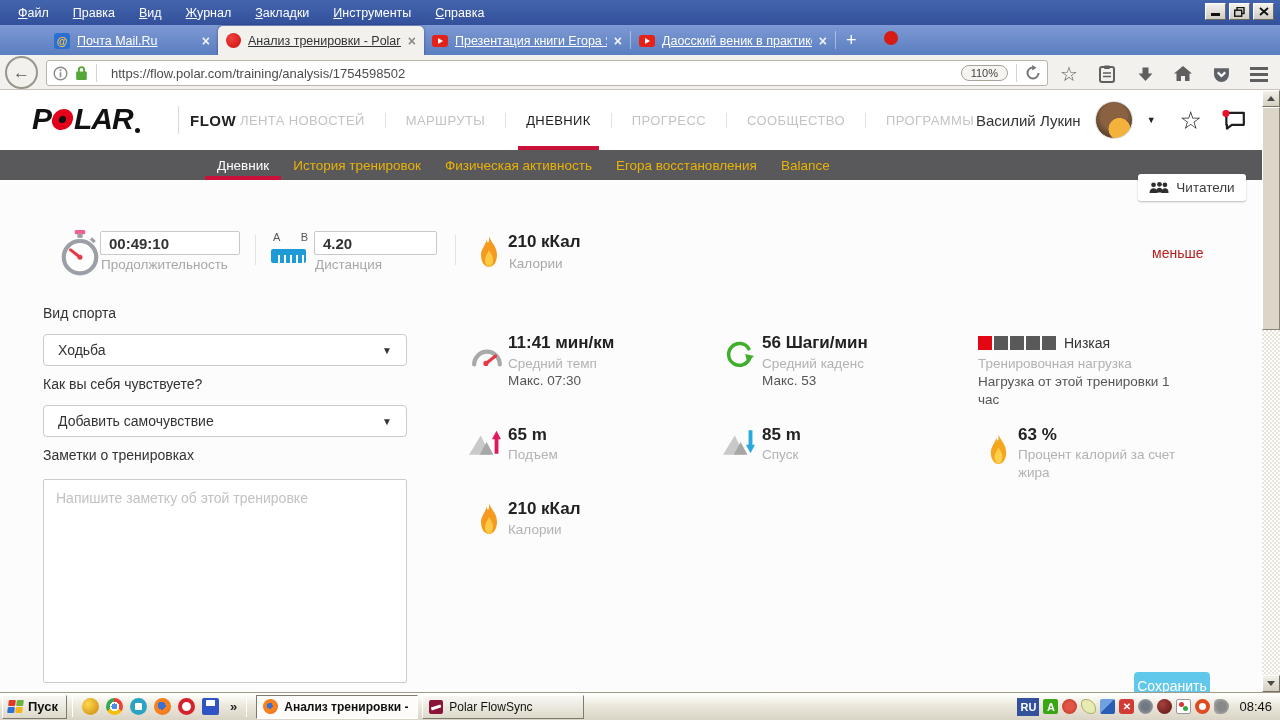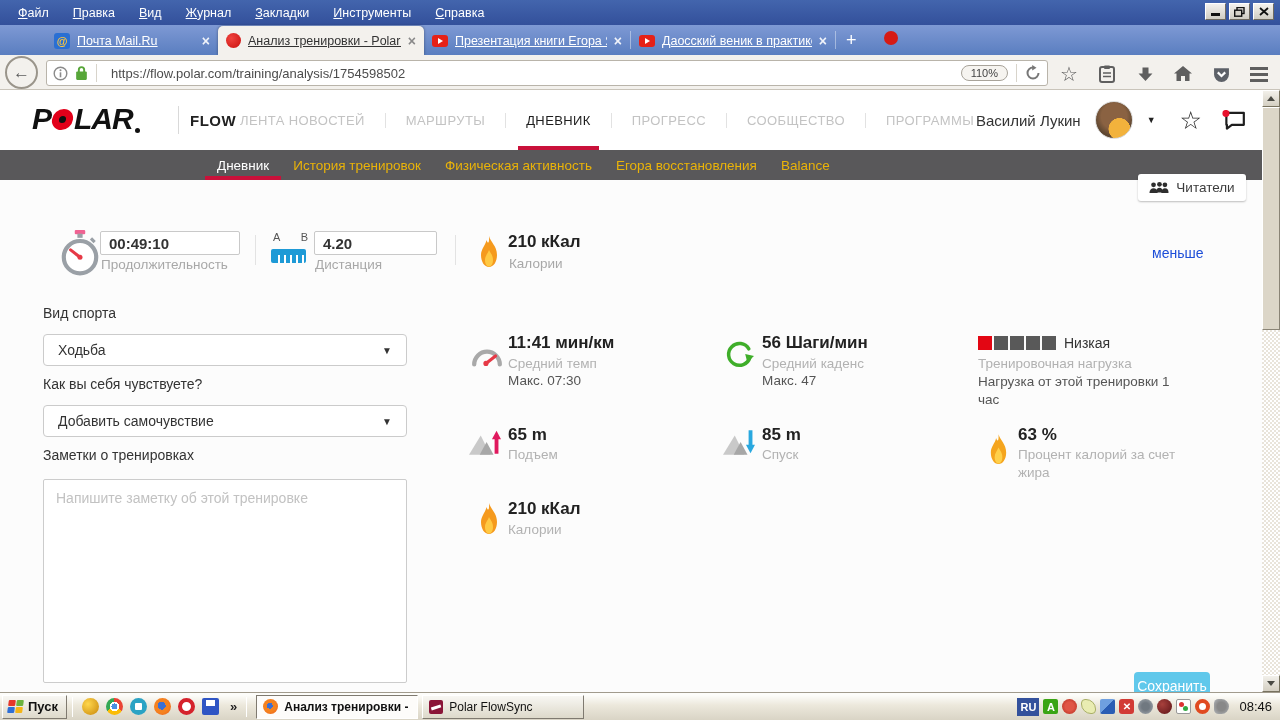--- a/index.html
+++ b/index.html
@@ -82,21 +82,21 @@
 
   
   .sum-input { position:absolute; height:24px; border:1px solid #c9c9c9; border-radius:2px; font-family:"Liberation Sans",sans-serif;
     font-size:15px; font-weight:bold; color:#333; padding:0 8px; background:#fff; }
   .sum-label { position:absolute; font-size:13.5px; color:#a8a8a8; white-space:nowrap; }
   .vdiv { position:absolute; width:1px; height:30px; background:#e3e3e3; }
   .ab-label { position:absolute; font-size:11px; color:#555; letter-spacing:9px; }
   .ruler { position:absolute; width:35px; height:14px; background:#1e9ad6; border-radius:2px;
     background-image:repeating-linear-gradient(90deg,transparent 0 4px,#fff 4px 6px); background-position:3px 6px; background-size:100% 8px; background-repeat:no-repeat; }
   .bigval { position:absolute; font-size:17px; font-weight:bold; color:#222; white-space:nowrap; }
-  .less { position:absolute; left:1152px; top:155px; font-size:14px; color:#1d4ed8; cursor:pointer; }
+  .less { position:absolute; left:1152px; top:155px; font-size:14px; color:#b91c1c; cursor:pointer; }
 
   
   .flabel { position:absolute; font-size:14px; color:#333; }
   .fselect { position:absolute; width:364px; height:32px; border:1px solid #cbcbcb; border-radius:4px; background:#fff;
     display:flex; align-items:center; padding:0 14px; font-size:14px; color:#333; cursor:pointer; }
   .fselect .caret { margin-left:auto; font-size:10px; color:#333; }
   .fnotes { position:absolute; left:43px; top:389px; width:364px; height:204px; border:1px solid #ccc; border-radius:2px;
     font-family:"Liberation Sans",sans-serif; font-size:14px; padding:10px 12px; color:#444; resize:none; background:#fff; }
   .fnotes::placeholder { color:#c2c2c2; }
 
@@ -379,21 +379,21 @@
     <span class="statval" style="left:508px; top:243px;">11:41 мин/км</span>
     <span class="statlab" style="left:508px; top:265px;">Средний темп</span>
     <span class="statmax" style="left:508px; top:283px;">Макс. 07:30</span>
 
     <svg class="abs" style="left:725px; top:250px;" width="29" height="29" viewBox="0 0 28 28">
       <path d="M23 8.5 A10.5 10.5 0 1 0 24 17" fill="none" stroke="#3fae2a" stroke-width="3.4" stroke-linecap="round"></path>
       <polygon points="19.5,13.5 28,15.5 21.5,21.5" fill="#3fae2a"></polygon>
     </svg>
     <span class="statval" style="left:762px; top:243px;">56 Шаги/мин</span>
     <span class="statlab" style="left:762px; top:265px;">Средний каденс</span>
-    <span class="statmax" style="left:762px; top:283px;">Макс. 47</span>
+    <span class="statmax" style="left:762px; top:283px;">Макс. 53</span>
 
     <div class="loadrow">
       <span class="sqs">
         <i class="sq filled"></i>
         <i class="sq"></i>
         <i class="sq"></i>
         <i class="sq"></i>
         <i class="sq"></i>
       </span>
       <span class="loadtxt">Низкая</span>

